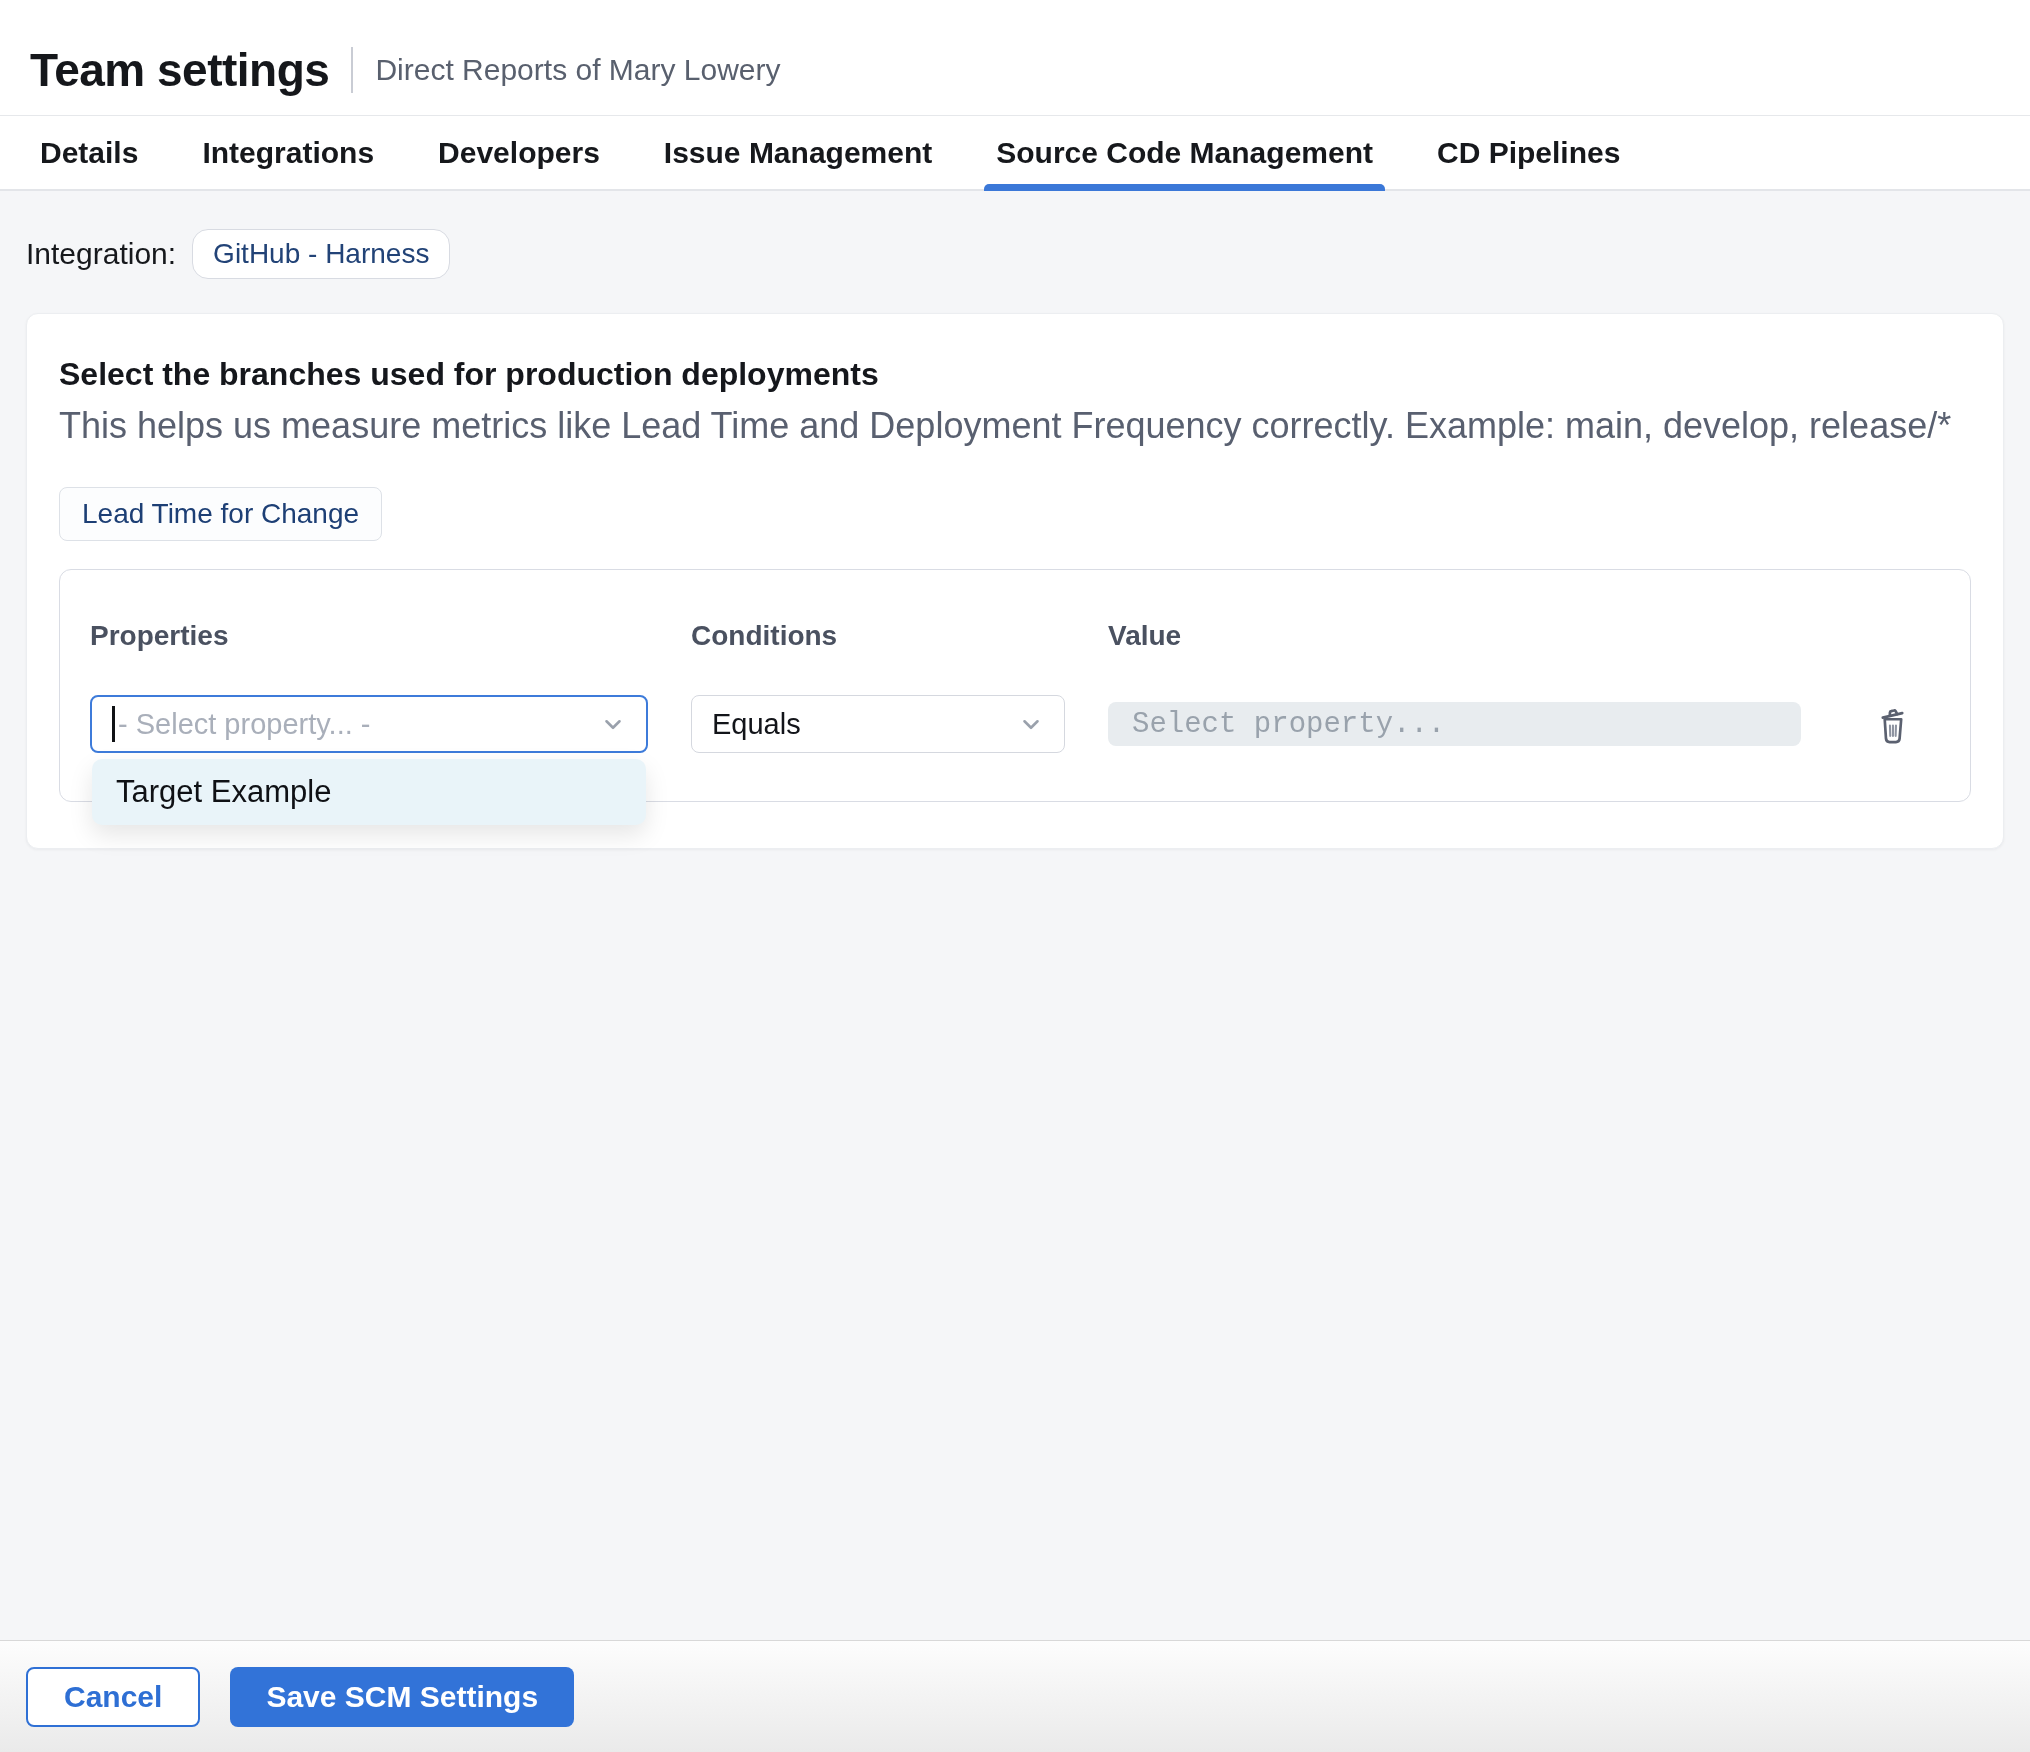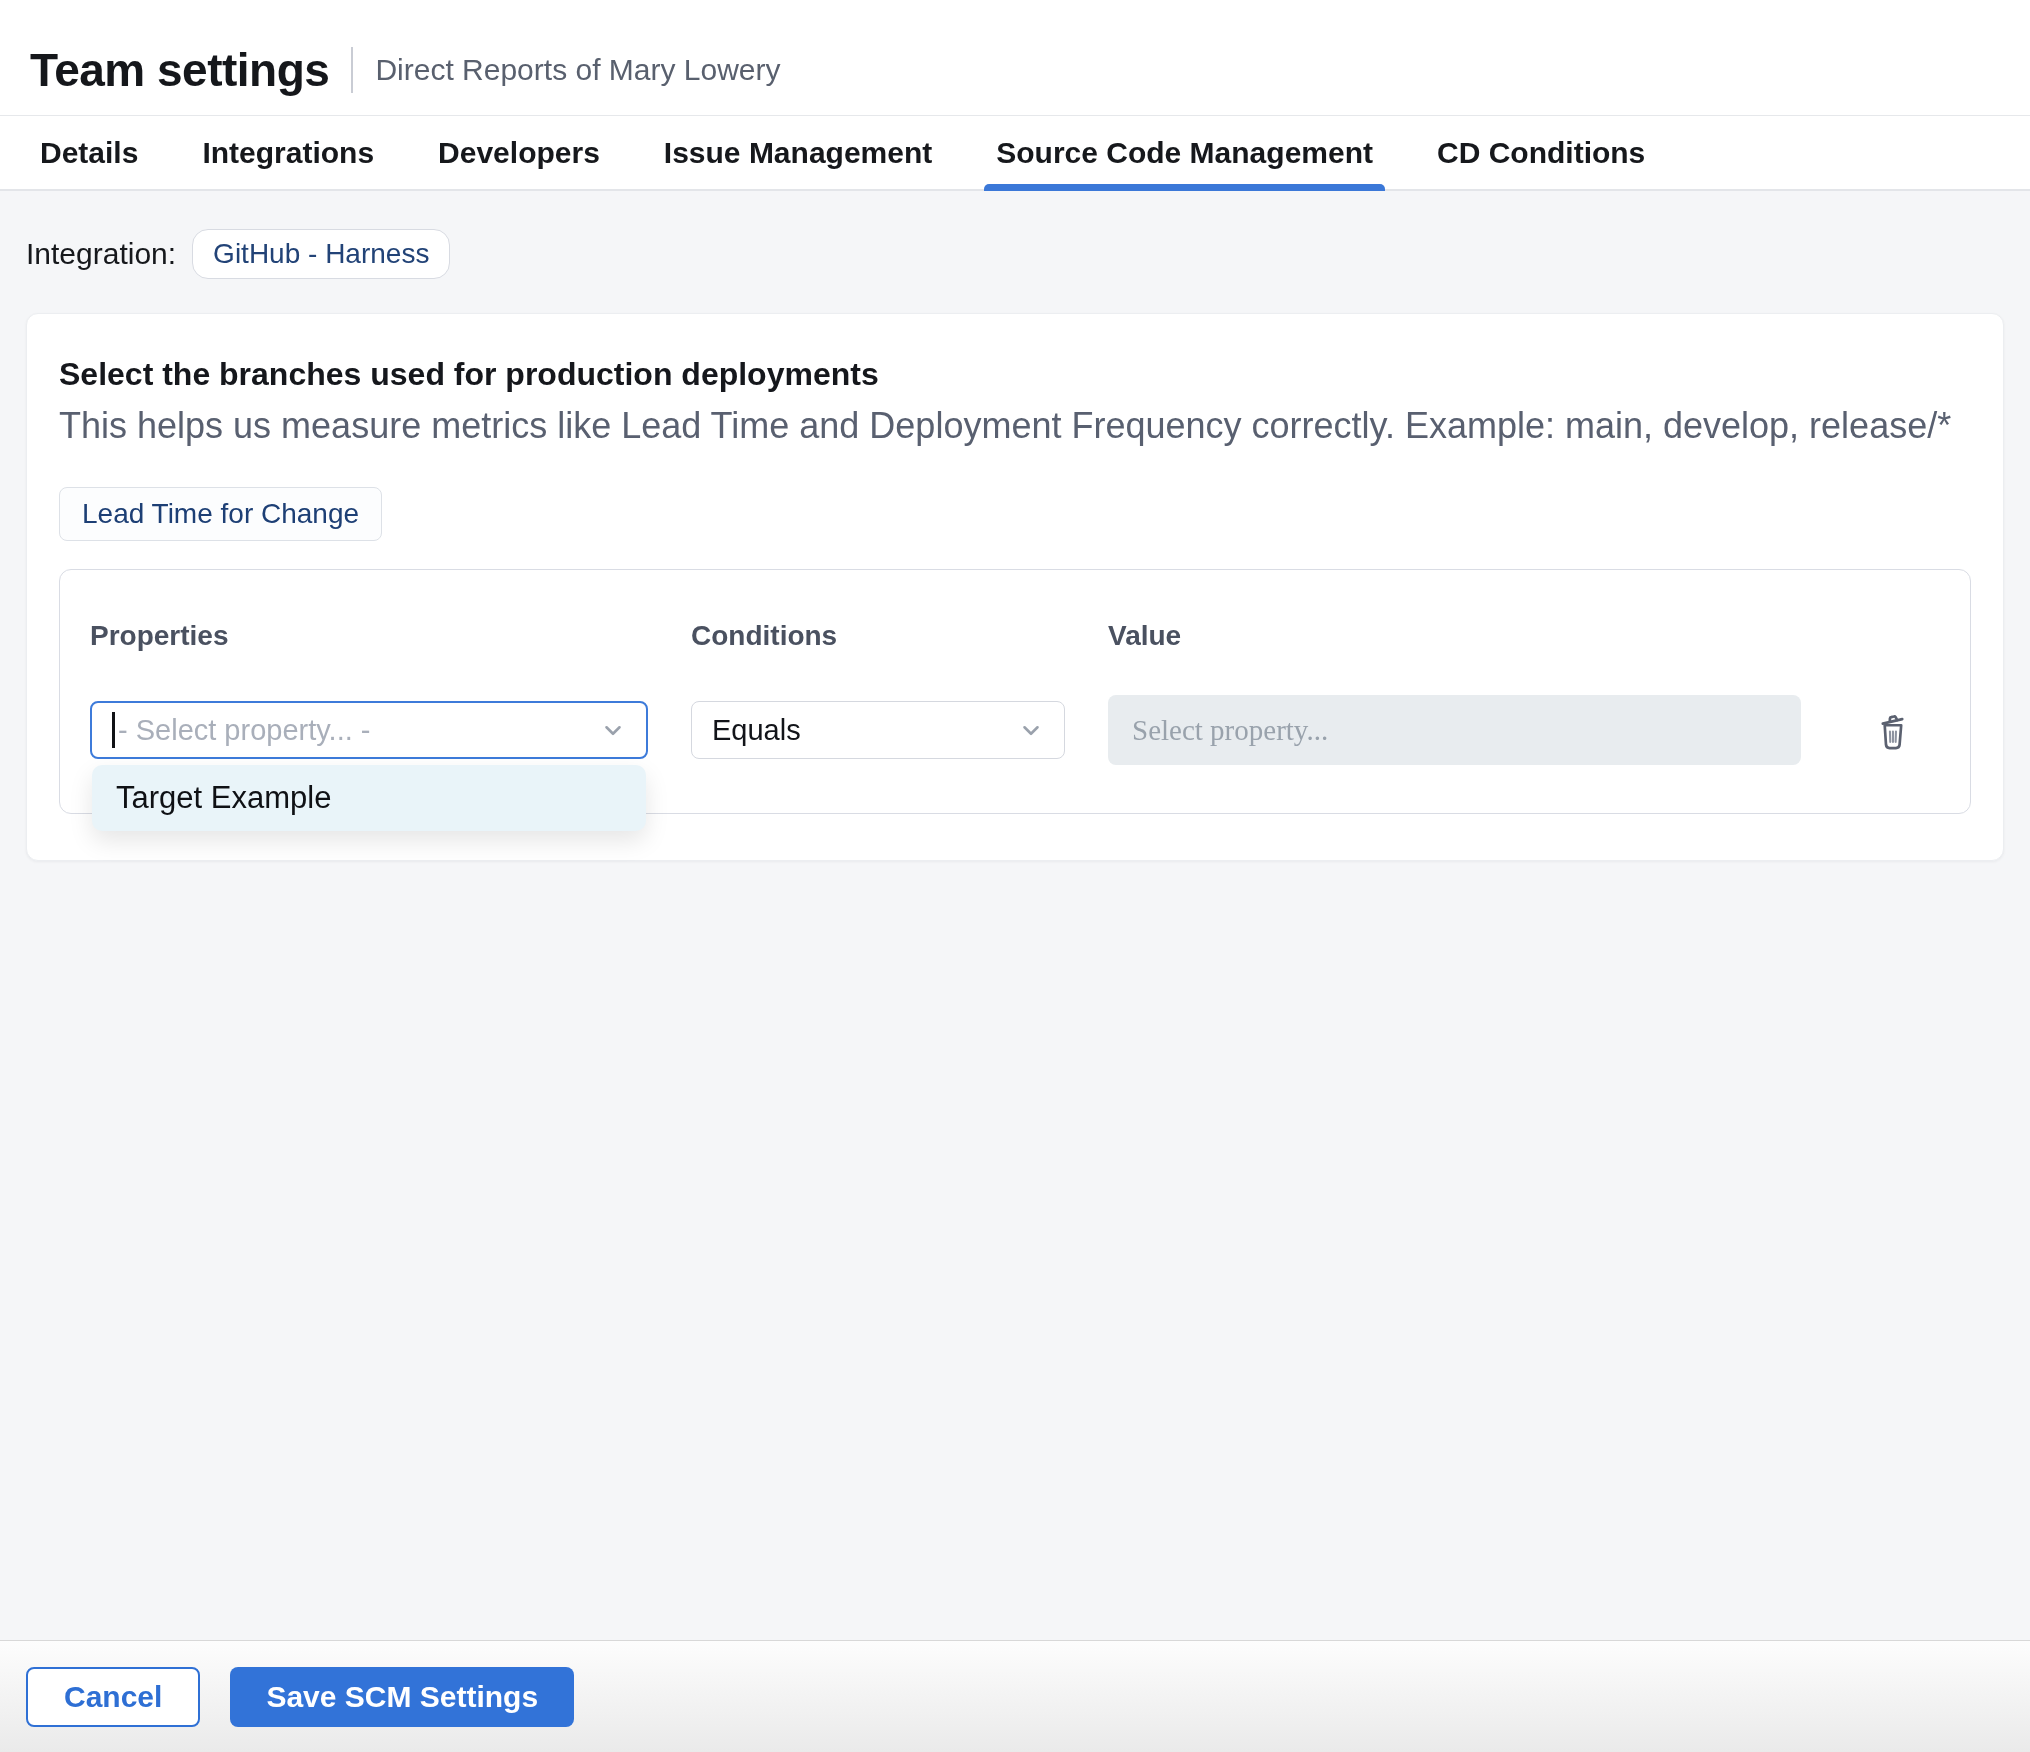--- a/index.html
+++ b/index.html
@@ -42,22 +42,22 @@
           column-gap:16px; row-gap:24px; align-items:center;gap:43px; }
   .col-label { font-size:28px; font-weight:700; color:#4a5160; align-self:end; }
   .select-box { height:58px; border-radius:8px; background:#fff; display:flex;
           align-items:center; padding:0 20px; cursor:pointer; }
   .select-focused { border:2px solid #3d7bda; position:relative; z-index:5; }
   .select-normal { border:1.5px solid #d5d8df; }
   .caret { width:3px; height:36px; background:#101215; margin-right:3px; flex:none; }
   .select-placeholder { flex:1; font-size:29px; color:#a9afba; white-space:nowrap; overflow:hidden; }
   .select-value { flex:1; font-size:29px; color:#121419; }
   .chevron { flex:none; }
-  .value-input { height:70px; width:100%; background:#e8ecef; border:none; border-radius:8px;
-          padding:14px 24px; font-size:29px; color:#30363f; font-family:Liberation Serif, serif; }
+  .value-input { height:44px; width:100%; background:#e8ecef; border:none; border-radius:8px;
+          padding:14px 24px; font-size:29px; color:#30363f; font-family:Liberation Mono, monospace; }
   .value-input::placeholder { color:#99a2ac; }
   .trash-btn { justify-self:center; background:none; border:none; cursor:pointer; line-height:0; padding:6px; }
   
   .dropdown { position:absolute; top:calc(100% + 8px); left:0; right:0; background:#e9f4f9;
           border-radius:10px; box-shadow:0 10px 24px rgba(0,0,0,.10); overflow:hidden; }
   .dropdown-option { height:66px; display:flex; align-items:center; padding:0 24px;
           font-size:31px; color:#0f1115; cursor:pointer; }
   
   .footer { height:112px; border-top:1px solid #d8d8d8;
           background:linear-gradient(180deg,#fdfdfd 0%,#eaeaea 100%);
@@ -75,21 +75,21 @@
   <div class="title-divider"></div>
   <div class="page-subtitle">Direct Reports of Mary Lowery</div>
 </div>
 
 <div class="tabbar">
   <div class="tab">Details</div>
   <div class="tab">Integrations</div>
   <div class="tab">Developers</div>
   <div class="tab">Issue Management</div>
   <div class="tab active">Source Code Management</div>
-  <div class="tab">CD Conditions</div>
+  <div class="tab">CD Pipelines</div>
 </div>
 
 <div class="main">
 
   <div class="integration-row">
     <span class="integration-label">Integration:</span>
     <span class="integration-chip">GitHub - Harness</span>
   </div>
 
   <div class="card">

